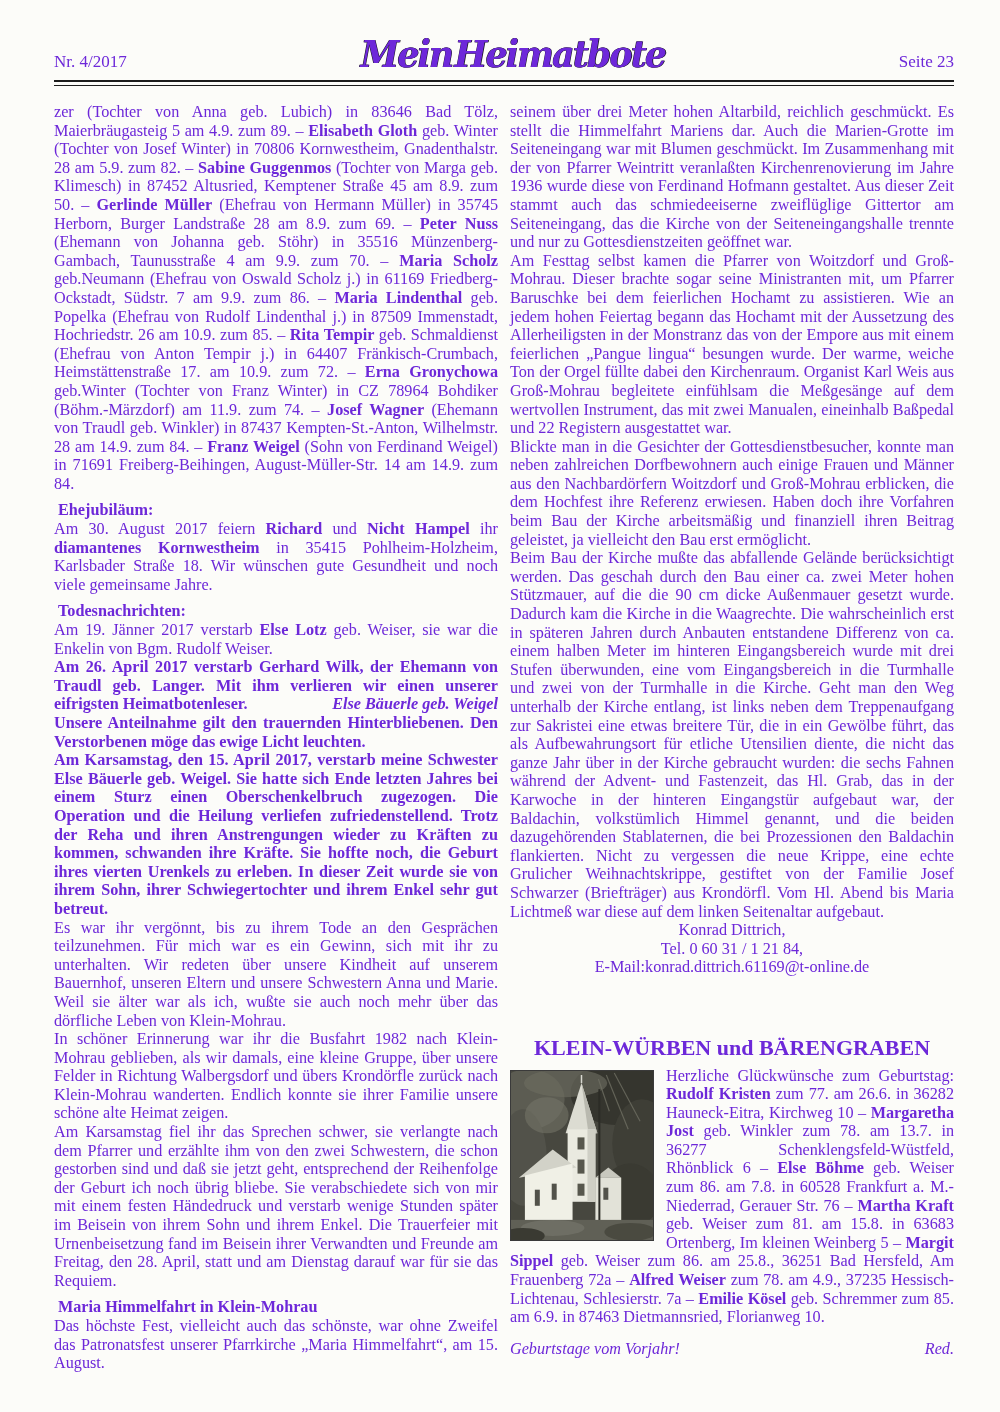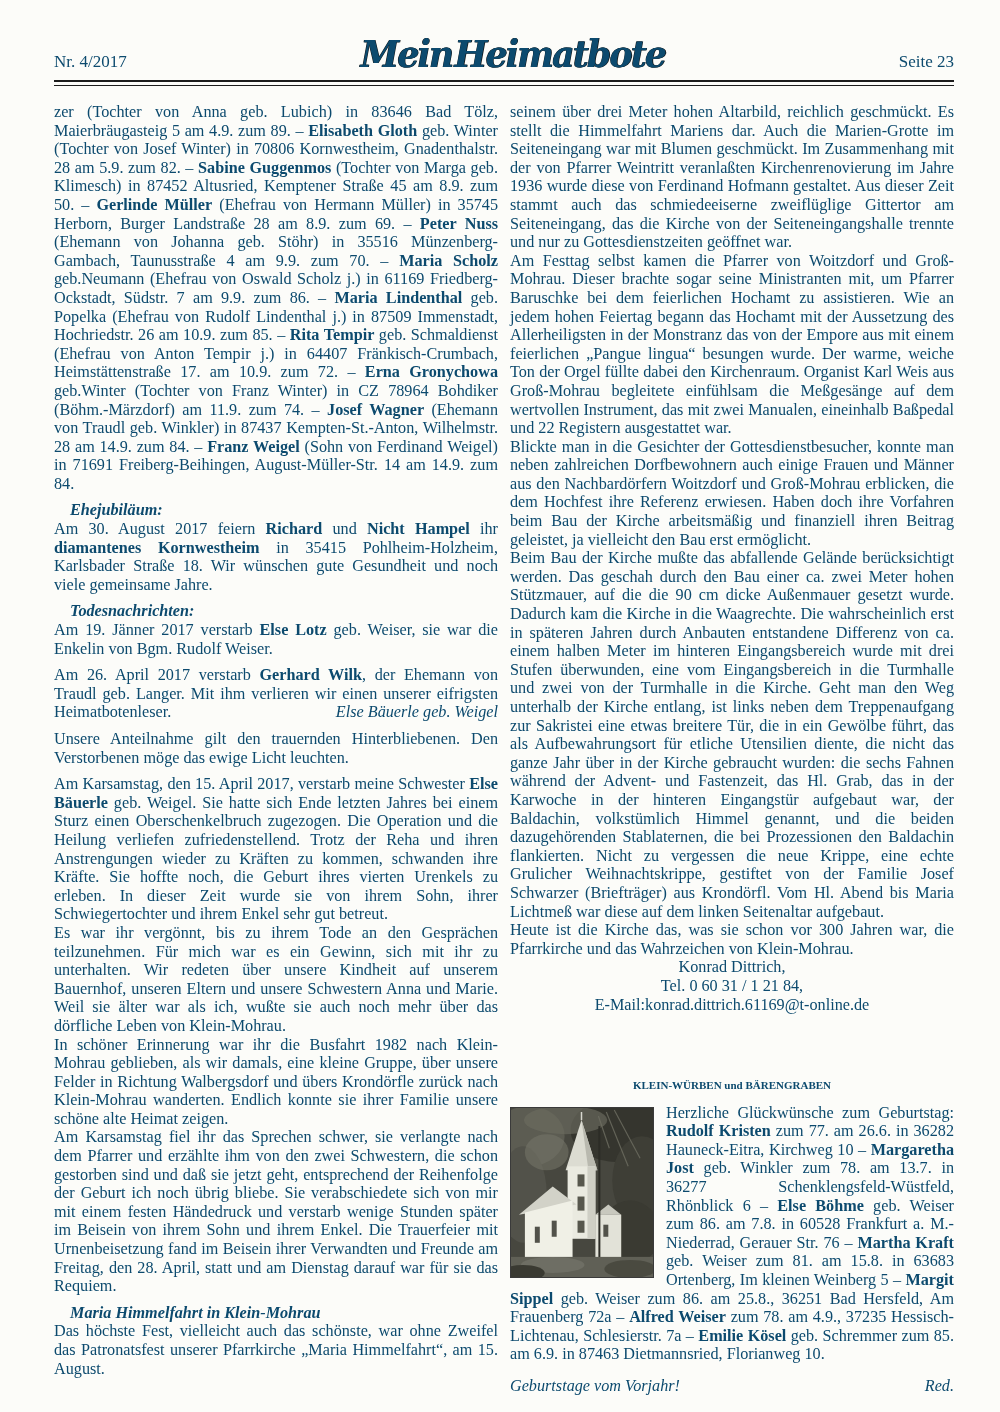--- a/index.html
+++ b/index.html
@@ -1,38 +1,38 @@
 <!DOCTYPE html>
 <html lang="de"><head>
 <meta charset="utf-8">
 <style>
   html,body{margin:0;padding:0;background:#9a9a9a;}
   .page{
     width:1000px;height:1412px;margin:0 auto;background:#fcfcf9;
     box-sizing:border-box;padding:28px 46px 0 54px;overflow:hidden;
-    font-family:"Liberation Serif", serif;color:#0c4a6e;
+    font-family:"Liberation Serif", serif;color:#6d28d9;
   }
   .header-row{display:flex;justify-content:space-between;align-items:flex-end;height:46px;}
   .issue,.pageno{font-size:17px;line-height:20px;padding-bottom:2px;}
   .logo{
     font-family:"DejaVu Serif", serif;font-weight:bold;font-style:italic;
     font-size:35px;line-height:40px;letter-spacing:-2px;word-spacing:-8px;
     text-shadow:0.6px 0 #141414, -0.3px 0 #141414;
     transform:scaleY(1.08);
   }
   .rule{height:3px;border-top:2px solid #1c1c1c;border-bottom:1px solid #1c1c1c;margin-top:6px;}
   .columns{display:flex;gap:12px;margin-top:17px;}
   .col{width:444px;font-size:16.2px;line-height:18.6px;text-align:justify;}
   .para{margin:0;}
-  .para.sp{margin-top:8px;}
-  .subhead{margin:8px 0 0 16px;font-weight:bold;font-style:italic;}
+  .para.sp{font-weight:bold;}
+  .subhead{margin:8px 0 0 4px;font-weight:bold;}
   .sig-right{float:right;font-style:italic;}
   .sigblock{text-align:center;}
   .section{margin-top:62px;}
-  .section-title{text-align:center;font-weight:bold;margin:0 0 9px 0;font-size:11px;}
+  .section-title{text-align:center;font-weight:bold;margin:0 0 9px 0;font-size:22px;}
   .photo{float:left;width:144px;height:171px;margin:3px 12px 4px 0;border:1px solid #3a3a3a;box-sizing:border-box;background:#45453f;}
   .photo svg{display:block;width:100%;height:100%;}
   .footline{display:flex;justify-content:space-between;font-style:italic;margin-top:13px;clear:both;}
 </style>
 </head>
 <body>
 
 <div class="page">
 
   <div class="header-row">
@@ -58,21 +58,20 @@
         <p class="subhead sp">Maria Himmelfahrt in Klein-Mohrau</p>
         <p class="para"><span>Das höchste Fest, vielleicht auch das schönste, war ohne Zweifel das Patronatsfest unserer Pfarrkirche „Maria Himmelfahrt“, am 15. August.</span></p>
       </div>
 
     <div class="col">
       <div>
           <p class="para"><span>seinem über drei Meter hohen Altarbild, reichlich geschmückt. Es stellt die Himmelfahrt Mariens dar. Auch die Marien-Grotte im Seiteneingang war mit Blumen geschmückt. Im Zusammenhang mit der von Pfarrer Weintritt veranlaßten Kirchenrenovierung im Jahre 1936 wurde diese von Ferdinand Hofmann gestaltet. Aus dieser Zeit stammt auch das schmiedeeiserne zweiflüglige Gittertor am Seiteneingang, das die Kirche von der Seiteneingangshalle trennte und nur zu Gottesdienstzeiten geöffnet war.</span></p>
           <p class="para"><span>Am Festtag selbst kamen die Pfarrer von Woitzdorf und Groß-Mohrau. Dieser brachte sogar seine Ministranten mit, um Pfarrer Baruschke bei dem feierlichen Hochamt zu assistieren. Wie an jedem hohen Feiertag begann das Hochamt mit der Aussetzung des Allerheiligsten in der Monstranz das von der Empore aus mit einem feierlichen „Pangue lingua“ besungen wurde. Der warme, weiche Ton der Orgel füllte dabei den Kirchenraum. Organist Karl Weis aus Groß-Mohrau begleitete einfühlsam die Meßgesänge auf dem wertvollen Instrument, das mit zwei Manualen, eineinhalb Baßpedal und 22 Registern ausgestattet war.</span></p>
           <p class="para"><span>Blickte man in die Gesichter der Gottesdienstbesucher, konnte man neben zahlreichen Dorfbewohnern auch einige Frauen und Männer aus den Nachbardörfern Woitzdorf und Groß-Mohrau erblicken, die dem Hochfest ihre Referenz erwiesen. Haben doch ihre Vorfahren beim Bau der Kirche arbeitsmäßig und finanziell ihren Beitrag geleistet, ja vielleicht den Bau erst ermöglicht.</span></p>
           <p class="para"><span>Beim Bau der Kirche mußte das abfallende Gelände berücksichtigt werden. Das geschah durch den Bau einer ca. zwei Meter hohen Stützmauer, auf die die 90 cm dicke Außenmauer gesetzt wurde. Dadurch kam die Kirche in die Waagrechte. Die wahrscheinlich erst in späteren Jahren durch Anbauten entstandene Differenz von ca. einem halben Meter im hinteren Eingangsbereich wurde mit drei Stufen überwunden, eine vom Eingangsbereich in die Turmhalle und zwei von der Turmhalle in die Kirche. Geht man den Weg unterhalb der Kirche entlang, ist links neben dem Treppenaufgang zur Sakristei eine etwas breitere Tür, die in ein Gewölbe führt, das als Aufbewahrungsort für etliche Utensilien diente, die nicht das ganze Jahr über in der Kirche gebraucht wurden: die sechs Fahnen während der Advent- und Fastenzeit, das Hl. Grab, das in der Karwoche in der hinteren Eingangstür aufgebaut war, der Baldachin, volkstümlich Himmel genannt, und die beiden dazugehörenden Stablaternen, die bei Prozessionen den Baldachin flankierten. Nicht zu vergessen die neue Krippe, eine echte Grulicher Weihnachtskrippe, gestiftet von der Familie Josef Schwarzer (Briefträger) aus Krondörfl. Vom Hl. Abend bis Maria Lichtmeß war diese auf dem linken Seitenaltar aufgebaut.</span></p>
-          <p class="para"><span>Heute ist die Kirche das, was sie schon vor 300 Jahren war, die Pfarrkirche und das Wahrzeichen von Klein-Mohrau.</span></p>
           <div class="sigblock">
             <div>Konrad Dittrich,</div>
             <div>Tel. 0 60 31 / 1 21 84,</div>
             <div>E-Mail:konrad.dittrich.61169@t-online.de</div>
           </div>
         </div>
 
       <div class="section">
         <p class="section-title">KLEIN-WÜRBEN und BÄRENGRABEN</p>
         <div>

